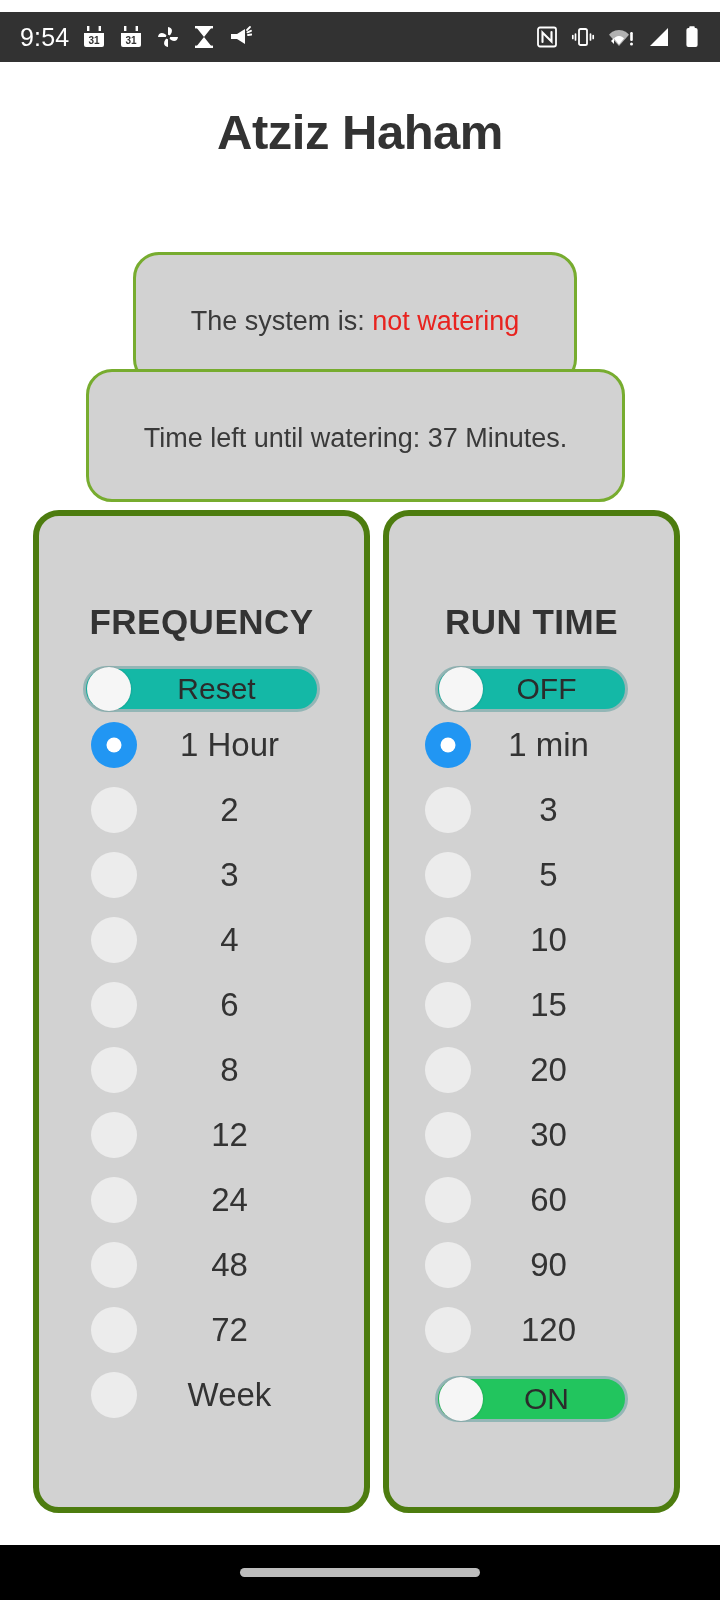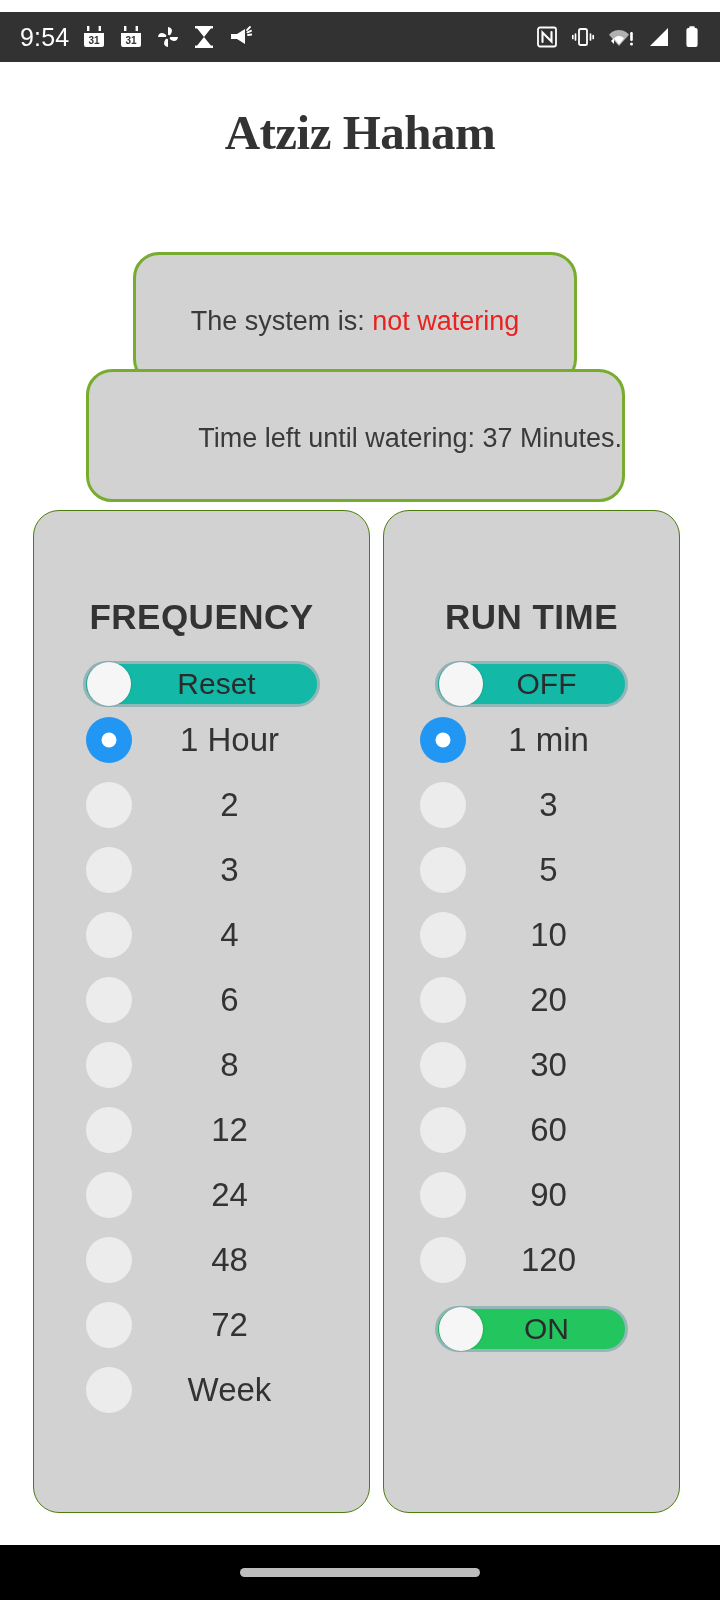--- a/index.html
+++ b/index.html
@@ -22,50 +22,49 @@
   .sb-right{ display:flex; align-items:center; gap:13px; }
   .sb-time{ font-size:25px; letter-spacing:.2px; font-family:"Liberation Sans", sans-serif; }
   .sb-ico{ display:inline-flex; align-items:center; justify-content:center; }
 
   
   .app-title{
     position:absolute; top:104px; left:0; width:720px;
     text-align:center;
     font-size:49px; font-weight:bold; color:#333333;
     letter-spacing:-0.5px;
-    font-family:Liberation Serif, serif;
+    font-family:Liberation Sans, sans-serif;
   }
 
   
   .card{
     position:absolute;
     background:#d2d2d2;
     border:3px solid #77ac2f;
     border-radius:26px;
     display:flex; align-items:center; justify-content:center;
     color:#3a3a3a;
   }
   #card-status{
     left:133px; top:228px; width:444px; height:133px;
     font-size:27px;
     margin-top:24px;
   }
   #card-timer{
     left:86px; top:369px; width:539px; height:133px;
     font-size:27px;
-    justify-content:flex-end;
   }
   .red-text{ color:#e8231f; }
   .card-inner{ padding-top:6px; white-space:nowrap; }
 
   
   .panel{
     position:absolute;
     background:#d2d2d2;
-    border:1px solid #4d7c0f;
+    border:6px solid #4d7c0f;
     border-radius:26px;
     top:510px;
     height:1003px;
     display:flex; flex-direction:column; align-items:center;
   }
   #panel-frequency{ left:33px; width:337px; }
   #panel-runtime{ left:383px; width:297px; }
 
   .panel-title{
     font-size:35px; font-weight:bold; color:#333333;
@@ -327,20 +326,24 @@
         <div class="opt-row">
           <span class="radio"></span>
           <span class="opt-label">5</span>
         </div>
         <div class="opt-row">
           <span class="radio"></span>
           <span class="opt-label">10</span>
         </div>
         <div class="opt-row">
           <span class="radio"></span>
+          <span class="opt-label">15</span>
+        </div>
+        <div class="opt-row">
+          <span class="radio"></span>
           <span class="opt-label">20</span>
         </div>
         <div class="opt-row">
           <span class="radio"></span>
           <span class="opt-label">30</span>
         </div>
         <div class="opt-row">
           <span class="radio"></span>
           <span class="opt-label">60</span>
         </div>

